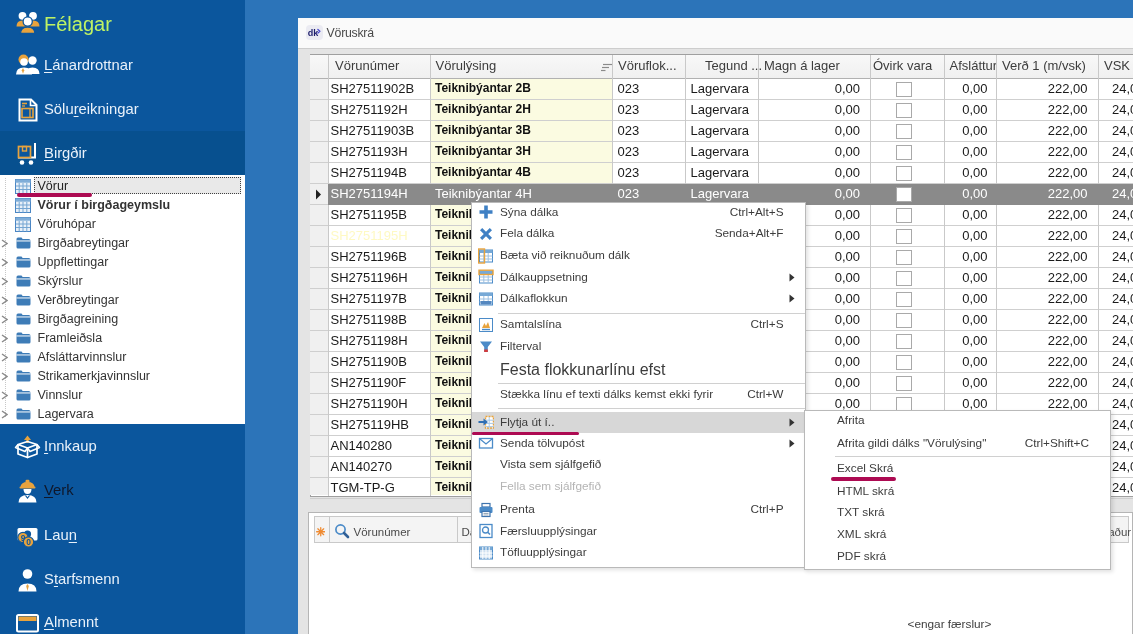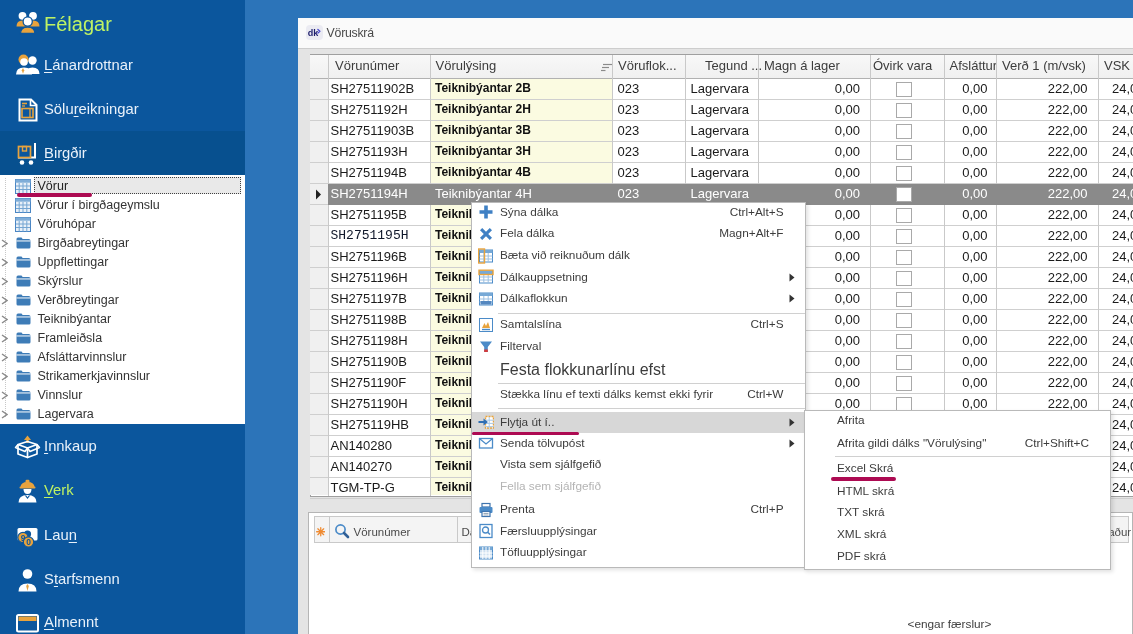--- a/index.html
+++ b/index.html
@@ -68,21 +68,21 @@
 <div style="position:absolute;left:14px;top:478px;width:27px;height:26px;">
     <svg width="27" height="26" viewBox="0 0 27 26">
 <path d="M6.5 9.5 q0-5.5 7-5.5 q7 0 7 5.5 z" fill="#e8a33d"></path>
 <rect x="5.5" y="8.5" width="16" height="2" rx="1" fill="#e8a33d"></rect>
 <rect x="11.5" y="1.8" width="4" height="3.5" rx="1.2" fill="#e8a33d"></rect>
 <path d="M9.5 11 q0 5 4 5 q4 0 4-5 z" fill="#fff"></path>
 <path d="M4.5 24.5 q0-7.5 9-7.5 q9 0 9 7.5 z" fill="#fff"></path>
 <path d="M11.5 17.5 l2 2.5 2-2.5" fill="none" stroke="#0b569d" stroke-width="1.2"></path>
     </svg>
   </div>
-<div class="txt" style="left:44px;top:482px;font-size:14.8px;color:#bef264;"><span style="text-decoration:underline;text-underline-offset:2px;">V</span>erk</div>
+<div class="txt" style="left:44px;top:482px;font-size:14.8px;color:#0f172a;"><span style="text-decoration:underline;text-underline-offset:2px;">V</span>erk</div>
 <div style="position:absolute;left:14px;top:523px;width:27px;height:26px;">
     <svg width="27" height="26" viewBox="0 0 27 26">
 <rect x="3.5" y="5" width="20" height="12.5" rx="1.5" fill="#fff"></rect>
 <circle cx="13.5" cy="11" r="3.6" fill="#0b569d"></circle>
 <circle cx="9" cy="14.5" r="5.2" fill="#e8a33d" stroke="#0b569d" stroke-width="1.2"></circle>
 <text x="9" y="17.8" font-size="8.5" font-weight="bold" fill="#0b569d" text-anchor="middle" font-family="Liberation Sans">9</text>
 <circle cx="14.5" cy="19" r="5.2" fill="#e8a33d" stroke="#0b569d" stroke-width="1.2"></circle>
 <text x="14.5" y="22.3" font-size="8.5" font-weight="bold" fill="#0b569d" text-anchor="middle" font-family="Liberation Sans">0</text>
     </svg>
   </div>
@@ -124,21 +124,21 @@
 <rect x="0.5" y="0.5" width="15" height="3.2" fill="#7fadd8"></rect>
 <g stroke="#74a5d2" stroke-width="1">
         <line x1="4.2" y1="4" x2="4.2" y2="14.5"></line>
         <line x1="8" y1="4" x2="8" y2="14.5"></line>
         <line x1="11.8" y1="4" x2="11.8" y2="14.5"></line>
 <line x1="1" y1="7" x2="15" y2="7"></line>
         <line x1="1" y1="10.5" x2="15" y2="10.5"></line>
       </g>
     </svg>
   </div>
-<div class="txt" style="left:37.5px;top:197.5px;font-size:12.5px;color:#333;">Vörur í birgðageymslu</div>
+<div class="txt" style="left:37.5px;top:197.5px;font-size:12.5px;color:#333;font-weight:bold;">Vörur í birgðageymslu</div>
 <div style="position:absolute;left:15px;top:216.5px;">
     <svg width="16" height="15" viewBox="0 0 16 15">
 <rect x="0.5" y="0.5" width="15" height="14" fill="#e8f0f8" stroke="#4a86c4"></rect>
 <rect x="0.5" y="0.5" width="15" height="3.2" fill="#7fadd8"></rect>
 <g stroke="#74a5d2" stroke-width="1">
         <line x1="4.2" y1="4" x2="4.2" y2="14.5"></line>
         <line x1="8" y1="4" x2="8" y2="14.5"></line>
         <line x1="11.8" y1="4" x2="11.8" y2="14.5"></line>
 <line x1="1" y1="7" x2="15" y2="7"></line>
         <line x1="1" y1="10.5" x2="15" y2="10.5"></line>
@@ -198,21 +198,21 @@
     <svg width="7" height="9" viewBox="0 0 7 9">
       <path d="M1 1 L6 4.5 L1 8" fill="none" stroke="#8a8a8a" stroke-width="1.4"></path>
     </svg>
   </div>
 <div style="position:absolute;left:15.5px;top:313px;">
     <svg width="15" height="12" viewBox="0 0 15 12">
 <path d="M0.5 2 q0-1.5 1.5-1.5 l3.5 0 1.2 1.5 6 0 q1.8 0 1.8 1.8 l0 6.2 q0 1.5-1.5 1.5 l-11 0 q-1.5 0-1.5-1.5 z" fill="#3e7cb7"></path>
 <path d="M0.5 4.5 L14.5 4.5 L14.5 3.4 L0.5 3.4 Z" fill="#fff" opacity="0.9"></path>
     </svg>
   </div>
-<div class="txt" style="left:37.5px;top:311.5px;font-size:12.5px;color:#333;">Teiknibýantar</div>
+<div class="txt" style="left:37.5px;top:311.5px;font-size:12.5px;color:#333;">Birgðagreining</div>
 <div style="position:absolute;left:1px;top:333.5px;width:7px;height:9px;">
     <svg width="7" height="9" viewBox="0 0 7 9">
       <path d="M1 1 L6 4.5 L1 8" fill="none" stroke="#8a8a8a" stroke-width="1.4"></path>
     </svg>
   </div>
 <div style="position:absolute;left:15.5px;top:332px;">
     <svg width="15" height="12" viewBox="0 0 15 12">
 <path d="M0.5 2 q0-1.5 1.5-1.5 l3.5 0 1.2 1.5 6 0 q1.8 0 1.8 1.8 l0 6.2 q0 1.5-1.5 1.5 l-11 0 q-1.5 0-1.5-1.5 z" fill="#3e7cb7"></path>
 <path d="M0.5 4.5 L14.5 4.5 L14.5 3.4 L0.5 3.4 Z" fill="#fff" opacity="0.9"></path>
     </svg>
@@ -369,21 +369,21 @@
 <div class="txt" style="left:330.5px;top:207.2px;font-size:13px;color:#1a1a1a;">SH2751195B</div>
 <div class="txt" style="left:435.0px;top:207.2px;font-size:12px;font-weight:bold;color:#111;">Teiknibýantar 5B</div>
 <div class="txt" style="left:617.5px;top:207.2px;font-size:13px;color:#1a1a1a;">023</div>
 <div class="txt" style="left:690.5px;top:207.2px;font-size:13px;color:#1a1a1a;">Lagervara</div>
 <div class="txt" style="right:273.0px;top:207.2px;font-size:13px;color:#1a1a1a;">0,00</div>
 <div style="position:absolute;left:896.3px;top:208.1px;width:15.3px;height:15.3px;background:#fff;border:1px solid #a9a9a9;"></div>
 <div class="txt" style="right:145.5px;top:207.2px;font-size:13px;color:#1a1a1a;">0,00</div>
 <div class="txt" style="right:45.5px;top:207.2px;font-size:13px;color:#1a1a1a;">222,00</div>
 <div class="txt" style="left:1112.0px;top:207.2px;font-size:13px;color:#1a1a1a;">24,00</div>
 <div style="position:absolute;left:310.0px;top:224.6px;width:822.5px;height:1px;background:#cfcfcf;"></div>
-<div class="txt" style="left:330.5px;top:228.2px;font-size:13px;color:#0f172a;font-family:Liberation Mono, monospace;">SH2751195H</div>
+<div class="txt" style="left:330.5px;top:228.2px;font-size:13px;color:#fef9c3;">SH2751195H</div>
 <div class="txt" style="left:435.0px;top:228.2px;font-size:12px;font-weight:bold;color:#111;">Teiknibýantar 5H</div>
 <div class="txt" style="left:617.5px;top:228.2px;font-size:13px;color:#1a1a1a;">023</div>
 <div class="txt" style="left:690.5px;top:228.2px;font-size:13px;color:#1a1a1a;">Lagervara</div>
 <div class="txt" style="right:273.0px;top:228.2px;font-size:13px;color:#1a1a1a;">0,00</div>
 <div style="position:absolute;left:896.3px;top:229.1px;width:15.3px;height:15.3px;background:#fff;border:1px solid #a9a9a9;"></div>
 <div class="txt" style="right:145.5px;top:228.2px;font-size:13px;color:#1a1a1a;">0,00</div>
 <div class="txt" style="right:45.5px;top:228.2px;font-size:13px;color:#1a1a1a;">222,00</div>
 <div class="txt" style="left:1112.0px;top:228.2px;font-size:13px;color:#1a1a1a;">24,00</div>
 <div style="position:absolute;left:310.0px;top:245.6px;width:822.5px;height:1px;background:#cfcfcf;"></div>
 <div class="txt" style="left:330.5px;top:249.2px;font-size:13px;color:#1a1a1a;">SH2751196B</div>
@@ -547,21 +547,21 @@
     </svg>
   </div>
 <div class="txt" style="left:500px;top:204.9px;font-size:11.8px;color:#3c3c3c;z-index:12;">Sýna dálka</div>
 <div class="txt" style="right:349.5px;top:204.9px;font-size:11.8px;color:#3c3c3c;z-index:12;">Ctrl+Alt+S</div>
 <div class="abs" style="left:477.5px;top:225.9px;z-index:12;">
     <svg width="16" height="16" viewBox="0 0 16 16">
       <path d="M2 4.2 L4.2 2 L8 5.8 L11.8 2 L14 4.2 L10.2 8 L14 11.8 L11.8 14 L8 10.2 L4.2 14 L2 11.8 L5.8 8 Z" fill="#3f80c4"></path>
     </svg>
   </div>
 <div class="txt" style="left:500px;top:226.4px;font-size:11.8px;color:#3c3c3c;z-index:12;">Fela dálka</div>
-<div class="txt" style="right:349.5px;top:226.4px;font-size:11.8px;color:#3c3c3c;z-index:12;">Magn+Alt+F</div>
+<div class="txt" style="right:349.5px;top:226.4px;font-size:11.8px;color:#3c3c3c;z-index:12;">Senda+Alt+F</div>
 <div class="abs" style="left:477.5px;top:247.5px;z-index:12;">
     <svg width="16" height="16" viewBox="0 0 16 16">
 <rect x="1.5" y="2" width="13" height="12" fill="#fff" stroke="#4b8bc8"></rect>
 <rect x="1.5" y="2" width="13" height="3" fill="#77a9d6"></rect>
 <g stroke="#9cc0e2" stroke-width="1">
         <line x1="5.8" y1="5" x2="5.8" y2="14"></line>
         <line x1="10.2" y1="5" x2="10.2" y2="14"></line>
         <line x1="1.5" y1="8" x2="14.5" y2="8"></line>
         <line x1="1.5" y1="11" x2="14.5" y2="11"></line>
       </g>

